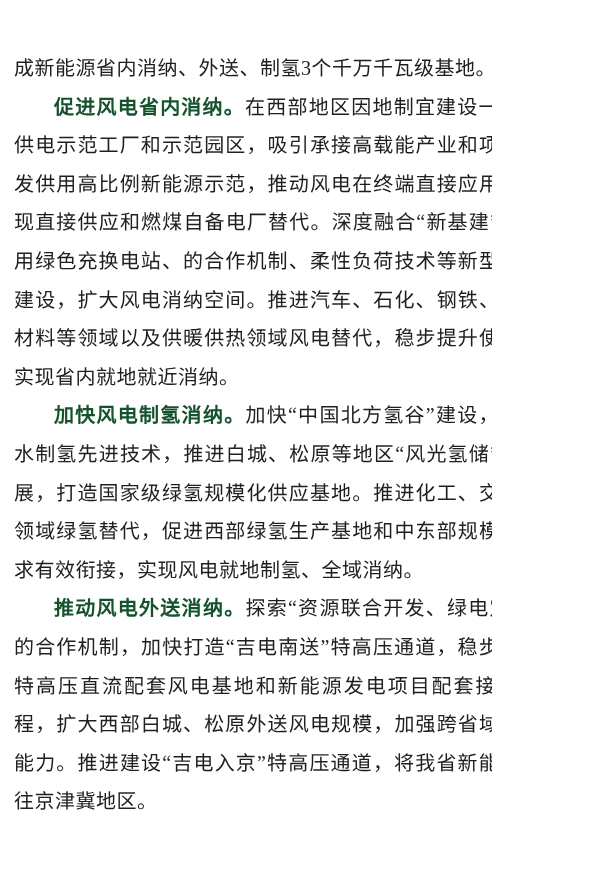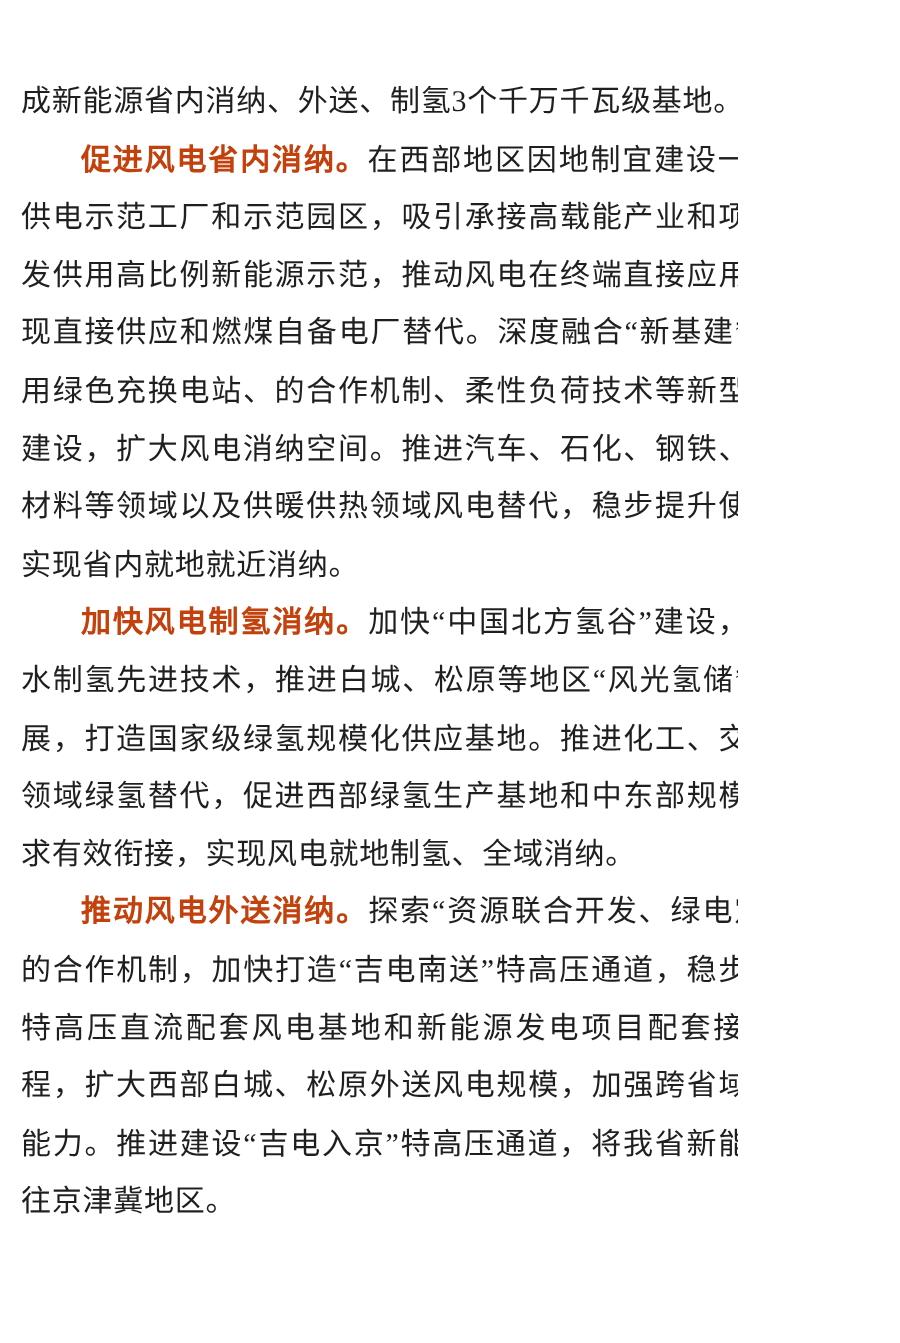--- a/index.html
+++ b/index.html
@@ -35,21 +35,21 @@
       text-justify: inter-ideograph;
       text-indent: 40px;
       letter-spacing: 0.5px;
       color: #1f1f1f;
     }
     .para.no-indent {
       text-indent: 0;
     }
     .lead {
       font-weight: bold;
-      color: #c2410c;
+      color: #14532d;
     }
     .footer {
       position: absolute;
       right: 30px;
       bottom: 6px;
       font-size: 17px;
       line-height: 20px;
       color: #3a3a3a;
       white-space: nowrap;
       font-family: Liberation Mono, monospace;

